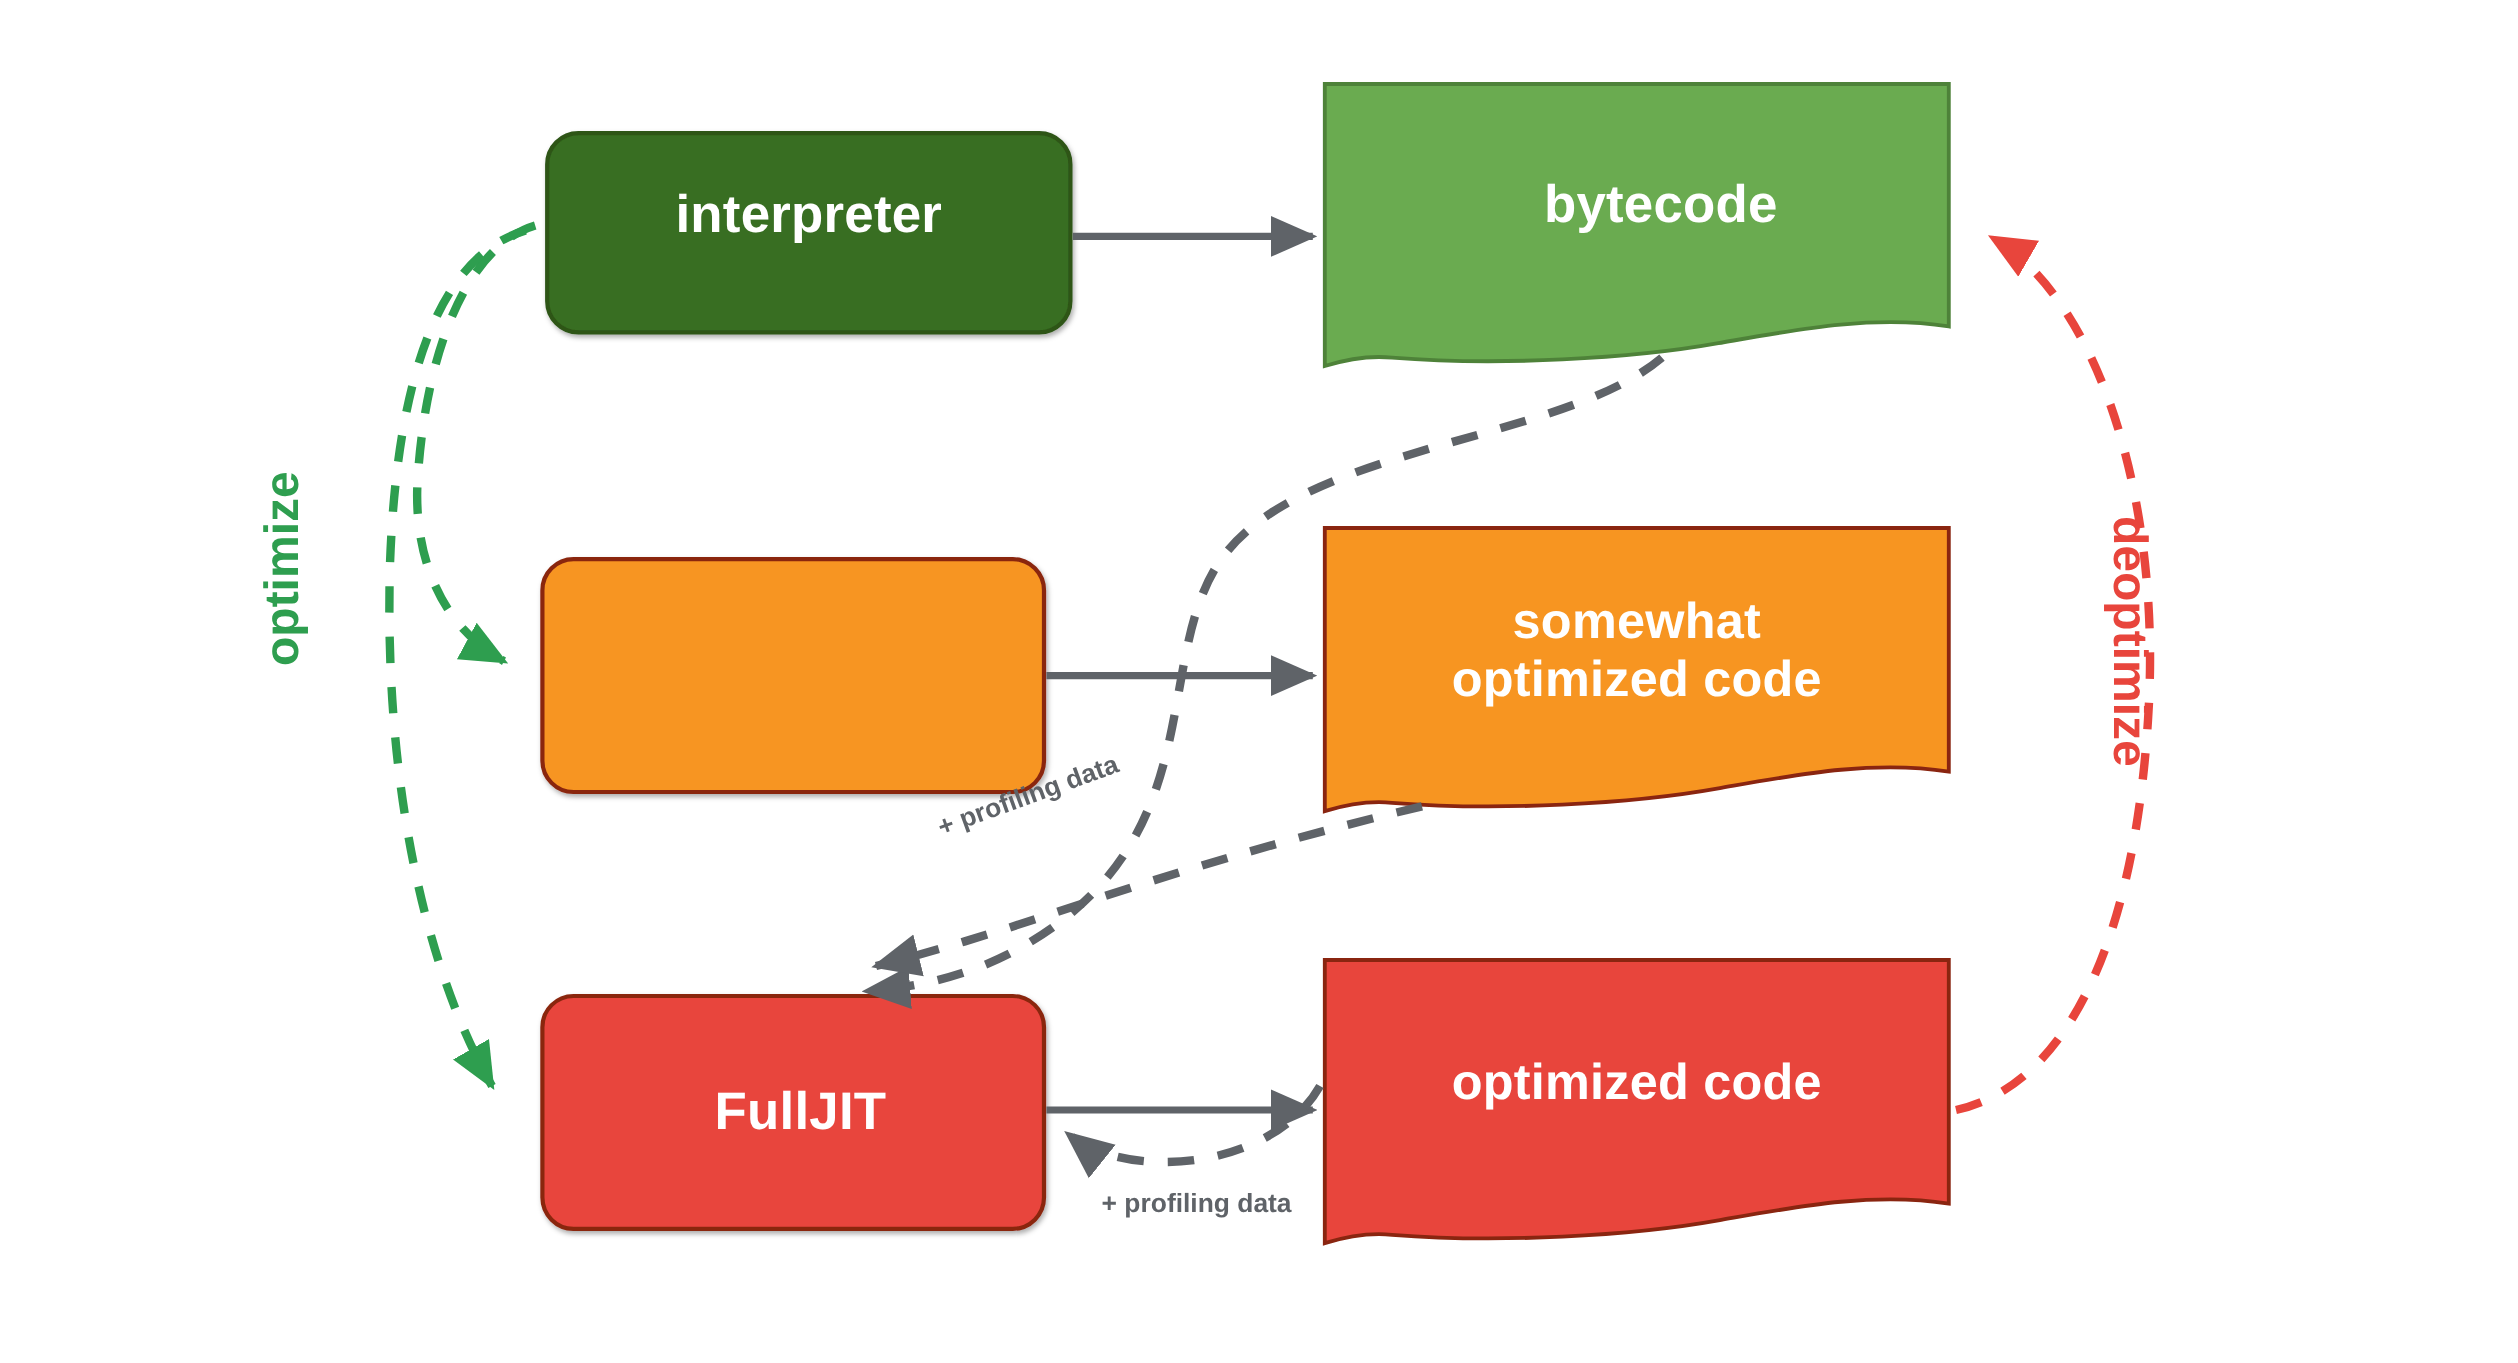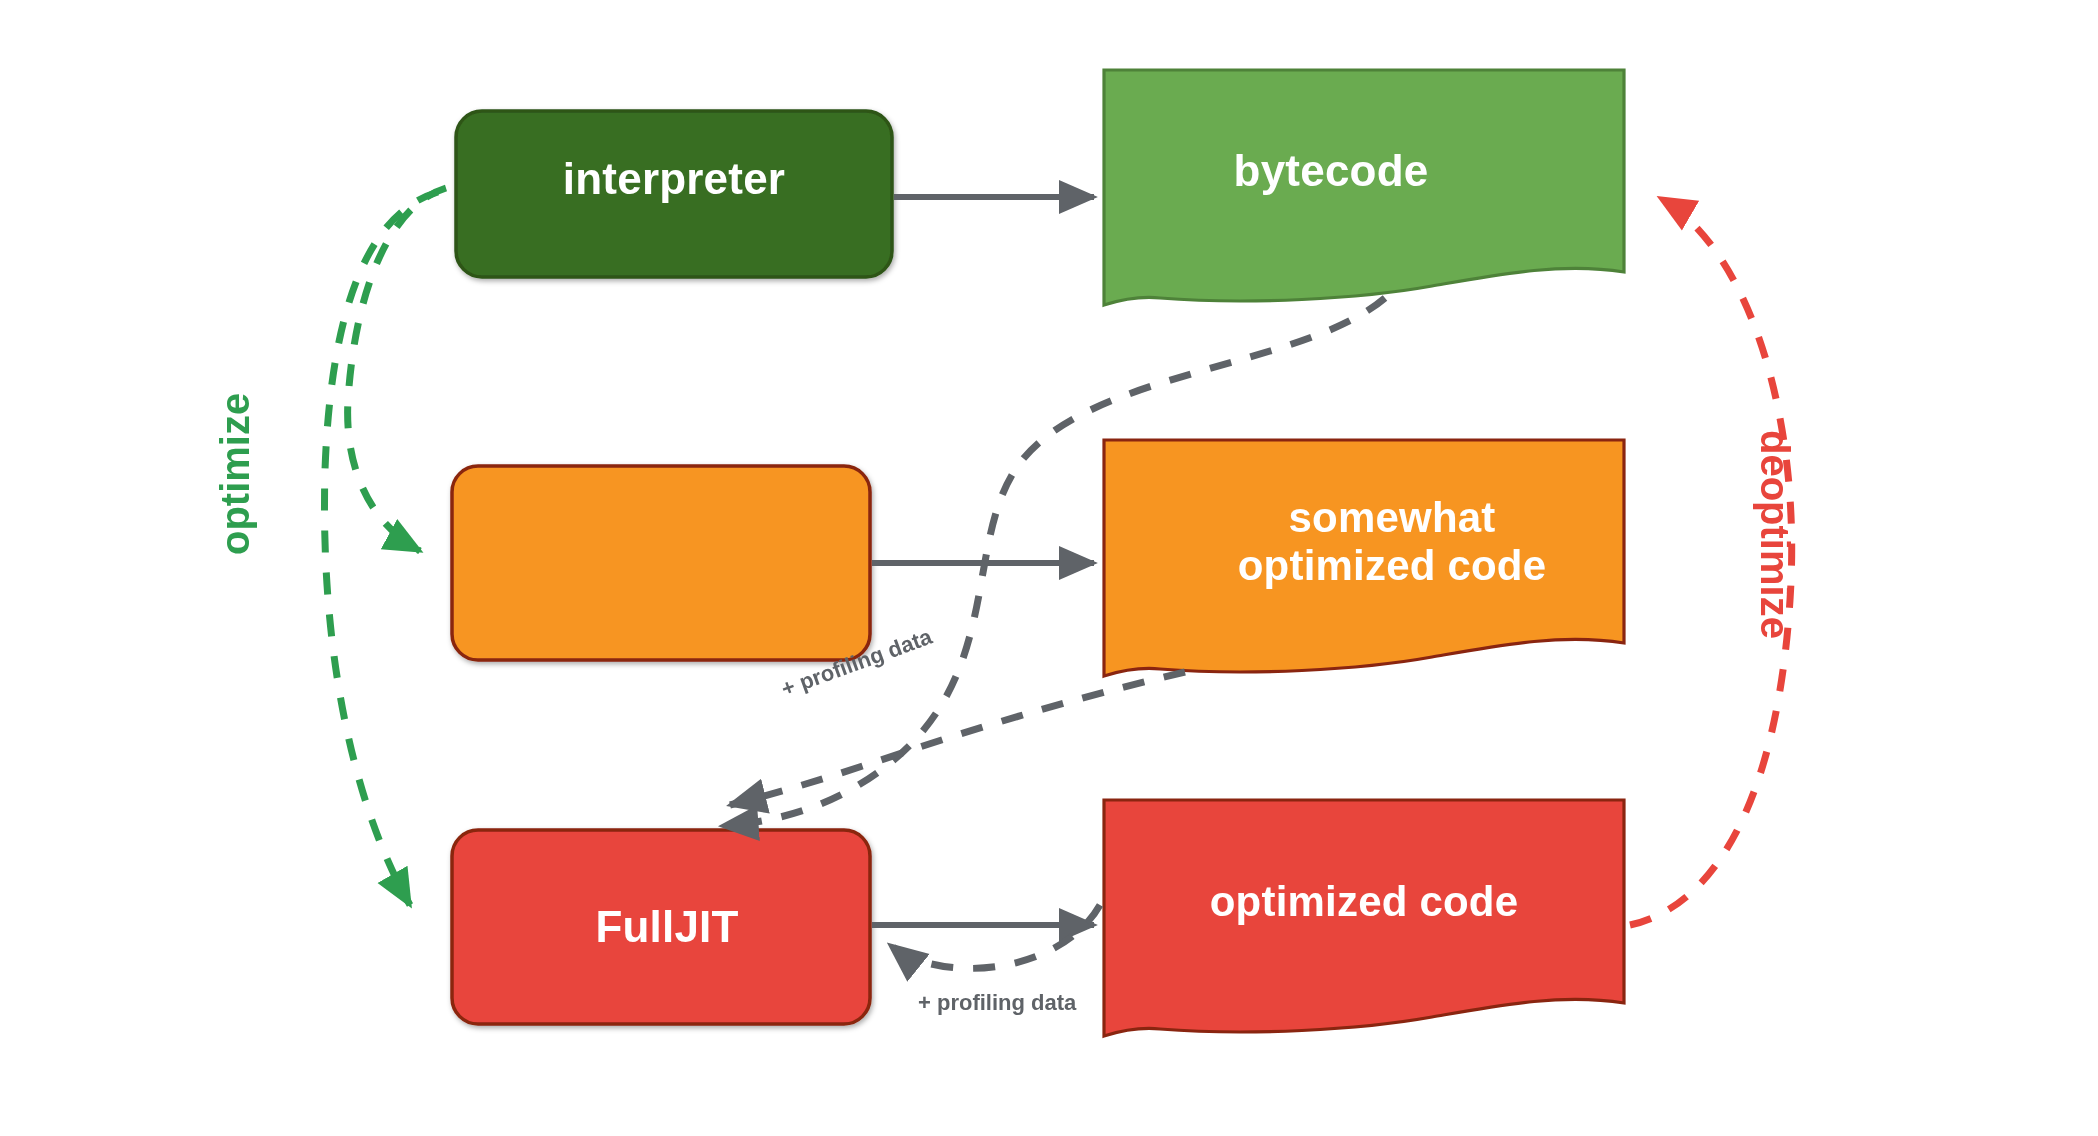--- a/index.html
+++ b/index.html
@@ -132,24 +132,24 @@
 
     <g fill="none" stroke="#e8453c" stroke-width="7" stroke-dasharray="22 20" stroke-linecap="butt">
       <path d="M 1630 925
                C 1720 905 1778 790 1790 600
                C 1802 420 1750 250 1660 198" marker-end="url(#arrow-red)"></path>
     </g>
   </svg>
 
   <div class="node-label" style="left:456px; top:111px; width:436px; height:136px; font-size:44px;">interpreter</div>
 
-  <div class="node-label" style="left:1071px; top:70px; width:520px; height:202px; font-size:44px;">bytecode</div>
+  <div class="node-label" style="left:1124px; top:70px; width:520px; height:202px; font-size:44px;">bytecode</div>
 
 
-  <div class="node-label" style="left:1104px; top:440px; width:520px; height:203px; font-size:42px; flex-direction:column;padding-left:28px;">
+  <div class="node-label" style="left:1104px; top:440px; width:520px; height:203px; font-size:42px; flex-direction:column;">
     <span>somewhat</span>
     <span>optimized code</span>
   </div>
 
   <div class="node-label" style="left:452px; top:830px; width:430px; height:194px; font-size:44px;">FullJIT</div>
 
   <div class="node-label" style="left:1104px; top:800px; width:520px; height:203px; font-size:42px;">optimized code</div>
 
   <div class="edge-label" style="left:778px; top:678px; transform:rotate(-20deg); transform-origin:left top;">+ profiling data</div>
 

